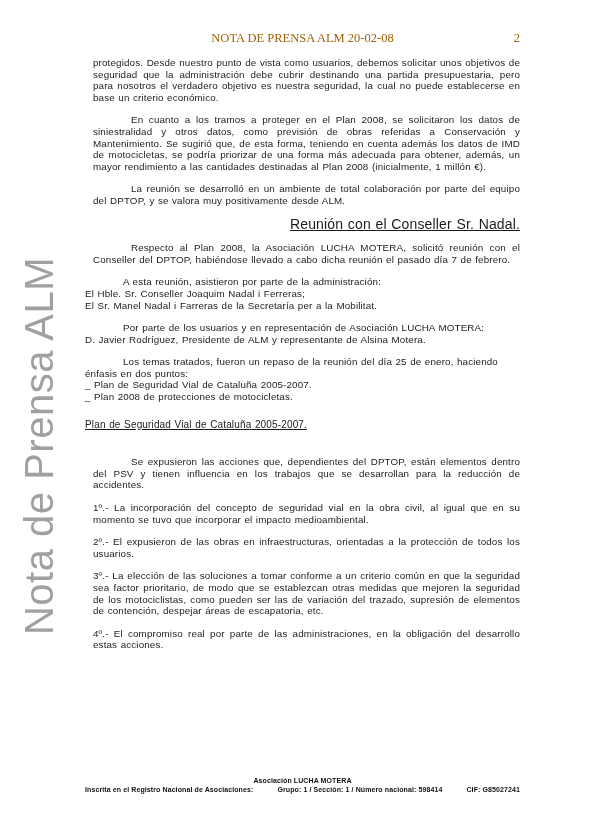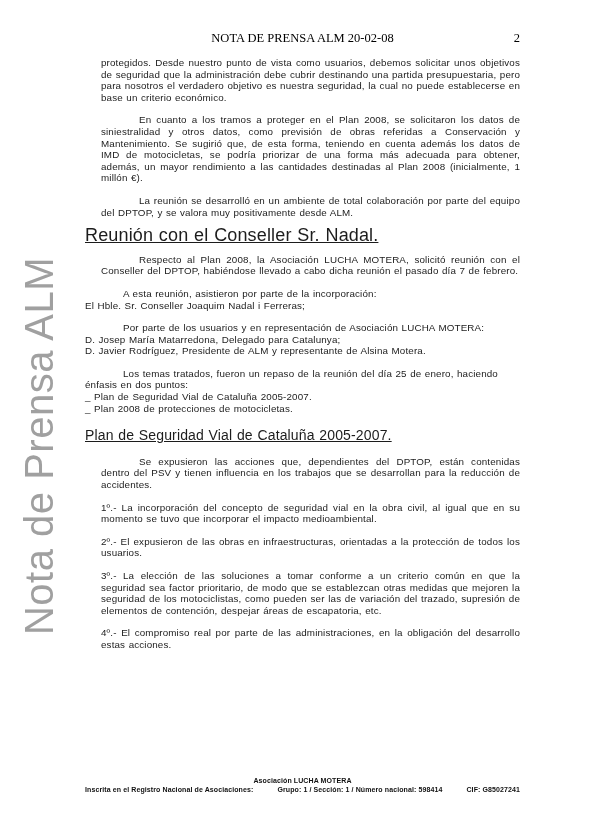--- a/index.html
+++ b/index.html
@@ -17,21 +17,21 @@
     color: #1c1c1c;
   }
   
   .header-row {
     position: absolute;
     top: 31px;
     left: 85px;
     width: 435px;
     font-family: "Liberation Serif", serif;
     font-size: 12.5px;
-    color: #000000;
+    color: #a16207;
   }
   .header-title { text-align: center; }
   .page-number {
     position: absolute;
     right: 0;
     top: 0;
   }
   
   .watermark {
     position: absolute;
@@ -52,42 +52,42 @@
     position: absolute;
     left: 85px;
     top: 57px;
     width: 435px;
     font-size: 9.8px;
     line-height: 11.6px;
     letter-spacing: 0.15px;
     word-spacing: 0.6px;
   }
   .content p {
-    margin: 0 0 11px 16px;
+    margin: 0 0 11px 8px;
     text-align: justify;
   }
   .indent { text-indent: 38px; }
   .nm {
     margin: 0 !important;
     text-align: left !important;
   }
   .group { margin: 0 0 11px 0; }
   .center-head {
-    font-size: 18px;
+    font-size: 14px;
     font-weight: normal;
-    text-align: left;
+    text-align: right;
     text-decoration: underline;
     margin: 12px 0 12px 0;
   }
   .left-head {
-    font-size: 14px;
+    font-size: 10px;
     font-weight: normal;
     text-align: left;
     text-decoration: underline;
-    margin: 16px 0 14px 0;
+    margin: 16px 0 26px 0;
   }
   
   .footer {
     position: absolute;
     left: 85px;
     top: 777px;
     width: 435px;
     font-size: 7px;
     font-weight: bold;
     color: #111111;
@@ -117,39 +117,39 @@
 
     <p>protegidos. Desde nuestro punto de vista como usuarios, debemos solicitar unos objetivos de seguridad que la administración debe cubrir destinando una partida presupuestaria, pero para nosotros el verdadero objetivo es nuestra seguridad, la cual no puede establecerse en base un criterio económico.</p>
     <p class="indent">En cuanto a los tramos a proteger en el Plan 2008, se solicitaron los datos de siniestralidad y otros datos, como previsión de obras referidas a Conservación y Mantenimiento. Se sugirió que, de esta forma, teniendo en cuenta además los datos de IMD de motocicletas, se podría priorizar de una forma más adecuada para obtener, además, un mayor rendimiento a las cantidades destinadas al Plan 2008 (inicialmente, 1 millón €).</p>
     <p class="indent">La reunión se desarrolló en un ambiente de total colaboración por parte del equipo del DPTOP, y se valora muy positivamente desde ALM.</p>
 
     <div class="center-head">Reunión con el Conseller Sr. Nadal.</div>
 
     <p class="indent">Respecto al Plan 2008, la Asociación LUCHA MOTERA, solicitó reunión con el Conseller del DPTOP, habiéndose llevado a cabo dicha reunión el pasado día 7 de febrero.</p>
 
     <div class="group">
-      <p class="indent nm">A esta reunión, asistieron por parte de la incorporación:</p>
+      <p class="indent nm">A esta reunión, asistieron por parte de la administración:</p>
       <p class="nm">El Hble. Sr. Conseller Joaquim Nadal i Ferreras;</p>
+      <p class="nm">El Sr. Manel Nadal i Farreras de la Secretaría per a la Mobilitat.</p>
     </div>
 
     <div class="group">
       <p class="indent nm">Por parte de los usuarios y en representación de Asociación LUCHA MOTERA:</p>
-      <p class="nm">D. Josep María Matarredona, Delegado para Catalunya;</p>
       <p class="nm">D. Javier Rodríguez, Presidente de ALM y representante de Alsina Motera.</p>
     </div>
 
     <div class="group">
       <p class="indent nm" style="text-align: justify;">Los temas tratados, fueron un repaso de la reunión del día 25 de enero, haciendo énfasis en dos puntos:</p>
       <p class="nm">_ Plan de Seguridad Vial de Cataluña 2005-2007.</p>
       <p class="nm">_ Plan 2008 de protecciones de motocicletas.</p>
     </div>
 
     <div class="left-head">Plan de Seguridad Vial de Cataluña 2005-2007.</div>
 
-    <p class="indent">Se expusieron las acciones que, dependientes del DPTOP, están contenidas dentro del PSV y tienen influencia en los trabajos que se desarrollan para la reducción de accidentes.</p>
+    <p class="indent">Se expusieron las acciones que, dependientes del DPTOP, están elementos dentro del PSV y tienen influencia en los trabajos que se desarrollan para la reducción de accidentes.</p>
 
     <p>1º.- La incorporación del concepto de seguridad vial en la obra civil, al igual que en su momento se tuvo que incorporar el impacto medioambiental.</p>
     <p>2º.- El expusieron de las obras en infraestructuras, orientadas a la protección de todos los usuarios.</p>
     <p>3º.- La elección de las soluciones a tomar conforme a un criterio común en que la seguridad sea factor prioritario, de modo que se establezcan otras medidas que mejoren la seguridad de los motociclistas, como pueden ser las de variación del trazado, supresión de elementos de contención, despejar áreas de escapatoria, etc.</p>
     <p>4º.- El compromiso real por parte de las administraciones, en la obligación del desarrollo estas acciones.</p>
 
   </div>
 
   <div class="footer">
     <div class="footer-org">Asociación LUCHA MOTERA</div>

